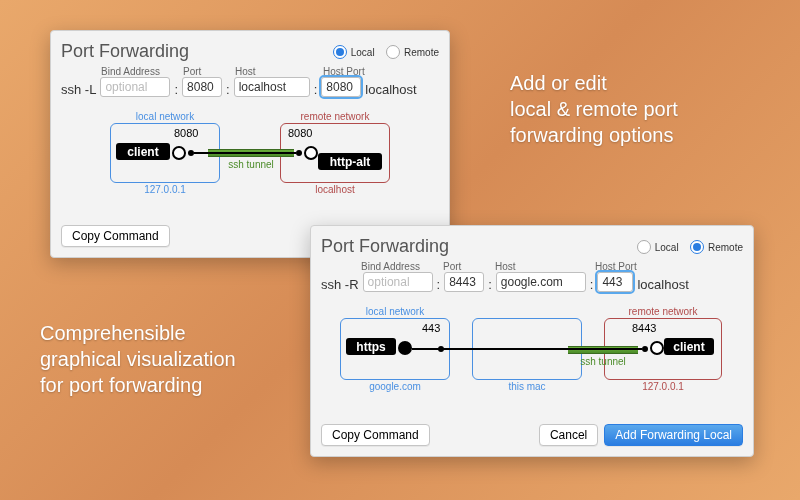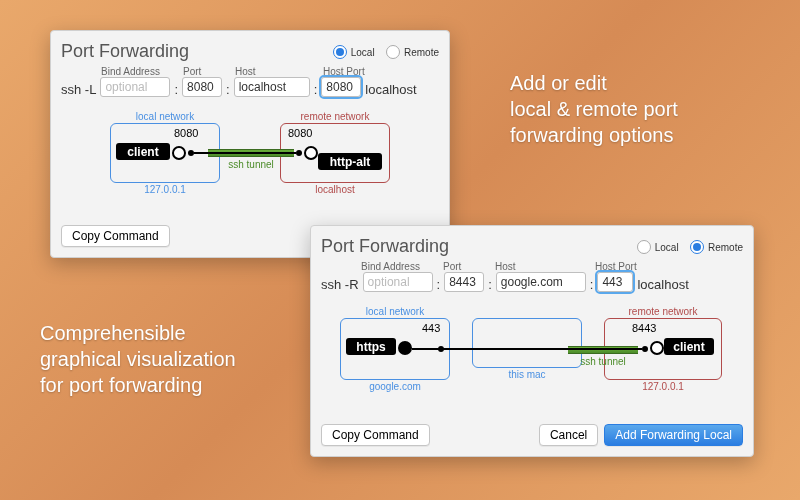--- a/index.html
+++ b/index.html
@@ -276,21 +276,21 @@
     <span class="txt focus" style="width:36px">443</span>
     <span>localhost</span>
   </div>
 
   
   <div class="diagram" style="width:400px; height:96px;">
     <div class="net-box local" style="left:8px; top:14px; width:110px; height:62px;">
       <div class="net-label top local">local network</div>
       <div class="net-label bot local">google.com</div>
     </div>
-    <div class="net-box local" style="left:140px; top:14px; width:110px; height:50px;">
+    <div class="net-box local" style="left:140px; top:14px; width:110px; height:62px;">
       <div class="net-label bot local">this mac</div>
     </div>
     <div class="net-box remote" style="left:272px; top:14px; width:118px; height:62px;">
       <div class="net-label top remote">remote network</div>
       <div class="net-label bot remote">127.0.0.1</div>
     </div>
 
     <div class="tunnel" style="left:236px; top:42px; width:70px;"></div>
     <div class="tunnel-label" style="left:230px; top:52px; width:82px;">ssh tunnel</div>
 

